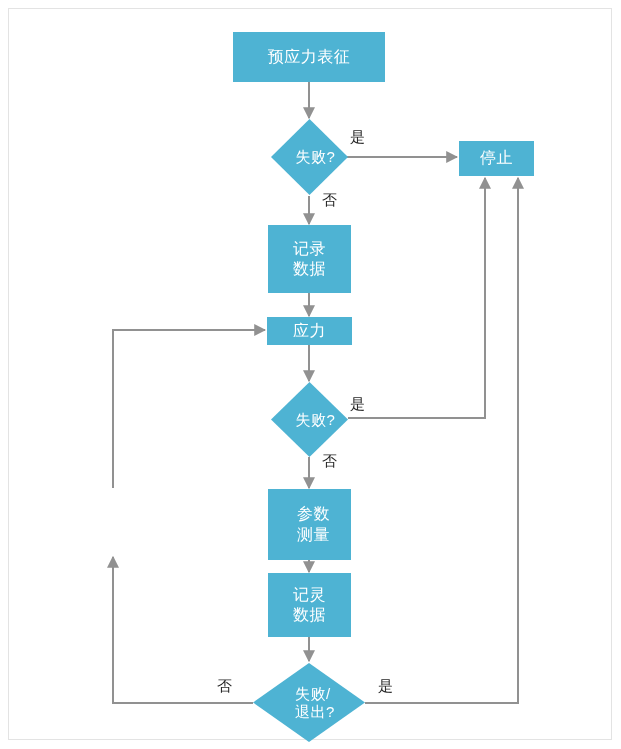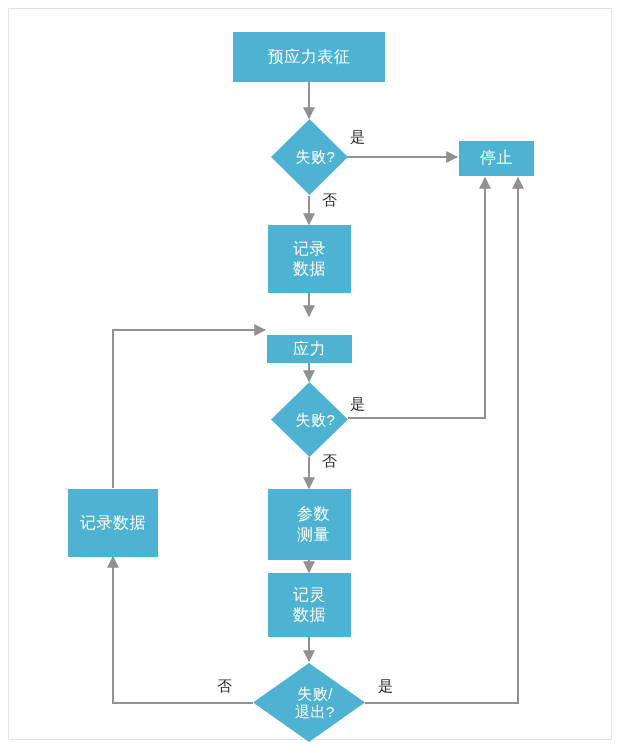--- a/index.html
+++ b/index.html
@@ -36,21 +36,20 @@
   }
   .node {
     position: absolute;
     box-sizing: border-box;
     display: flex;
     align-items: center;
     justify-content: center;
     color: #ffffff;
     font-size: 16px;
     line-height: 1.28;
-    text-align: center;
     letter-spacing: 0.5px;
     white-space: pre-line;
   }
   .proc {
     background: #4eb3d3;
   }
   .decision {
     background: transparent;
   }
   .decision .dia-shape {
@@ -129,21 +128,21 @@
 
   <div class="node proc" style="left:459px; top:141px; width:75px; height:35px;">
     <span>停止</span>
   </div>
 
   <div class="node proc" style="left:268px; top:225px; width:83px; height:68px;">
     <span>记录
 数据</span>
   </div>
 
-  <div class="node proc" style="left:267px; top:335px; width:85px; height:28px;">
+  <div class="node proc" style="left:267px; top:317px; width:85px; height:28px;">
     <span>应力</span>
   </div>
 
   <div class="node decision" style="left:271px; top:382px; width:77px; height:75px;">
     <span class="dia-shape"></span>
     <span class="dia-label">失败?</span>
   </div>
 
   <div class="node proc" style="left:268px; top:489px; width:83px; height:71px;padding-left:8px;">
     <span>参数
@@ -154,23 +153,20 @@
     <span>记灵
 数据</span>
   </div>
 
   <div class="node decision" style="left:253px; top:663px; width:112px; height:79px;">
     <span class="dia-shape"></span>
     <span class="dia-label">失败/
 退出?</span>
   </div>
 
-  <div class="node proc" style="left:68px; top:489px; width:90px; height:68px;">
-    <span>记录数据</span>
-  </div>
 
   <div class="edge-label" style="left:350px; top:129px;">是</div>
   <div class="edge-label" style="left:322px; top:192px;">否</div>
   <div class="edge-label" style="left:350px; top:396px;">是</div>
   <div class="edge-label" style="left:322px; top:453px;">否</div>
   <div class="edge-label" style="left:217px; top:678px;">否</div>
   <div class="edge-label" style="left:378px; top:678px;">是</div>
 
 </div>
 

